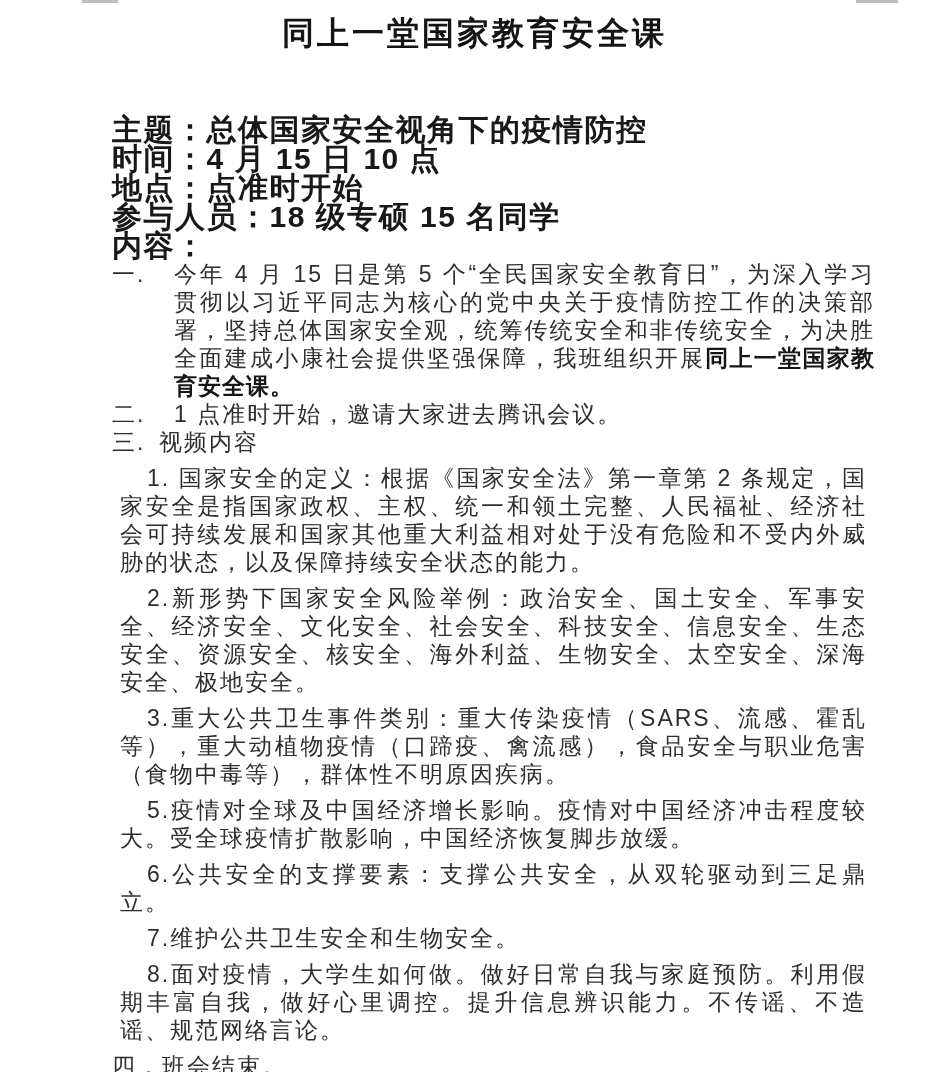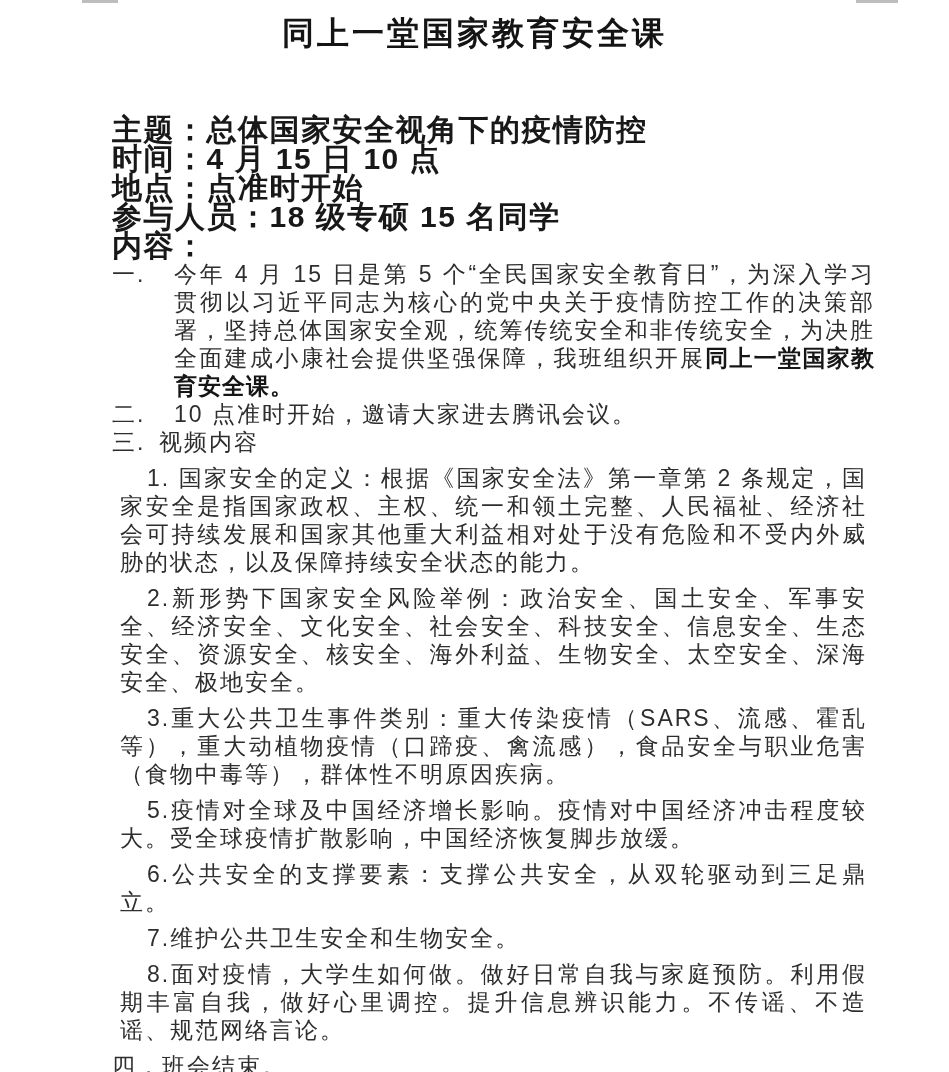--- a/index.html
+++ b/index.html
@@ -88,21 +88,21 @@
       <span>内容：</span><span></span>
     </div>
 
     <div class="body-text list-item">
       <span class="marker">一.</span>
       <span class="item-text"><span>今年 4 月 15 日是第 5 个“全民国家安全教育日”，为深入学习贯彻以习近平同志为核心的党中央关于疫情防控工作的决策部署，坚持总体国家安全观，统筹传统安全和非传统安全，为决胜全面建成小康社会提供坚强保障，我班组织开展</span><span class="bold-run">同上一堂国家教育安全课。</span></span>
     </div>
 
     <div class="body-text list-item">
       <span class="marker">二.</span>
-      <span class="item-text">10 点准时开始，邀请大家进去腾讯会议。</span>
+      <span class="item-text">1 点准时开始，邀请大家进去腾讯会议。</span>
     </div>
 
     <div class="body-text list-item">
       <span class="marker narrow">三.</span>
       <span class="item-text">视频内容</span>
     </div>
 
     <p class="body-text num-para">1. 国家安全的定义：根据《国家安全法》第一章第 2 条规定，国家安全是指国家政权、主权、统一和领土完整、人民福祉、经济社会可持续发展和国家其他重大利益相对处于没有危险和不受内外威胁的状态，以及保障持续安全状态的能力。</p>
     <p class="body-text num-para">2.新形势下国家安全风险举例：政治安全、国土安全、军事安全、经济安全、文化安全、社会安全、科技安全、信息安全、生态安全、资源安全、核安全、海外利益、生物安全、太空安全、深海安全、极地安全。</p>
     <p class="body-text num-para">3.重大公共卫生事件类别：重大传染疫情（SARS、流感、霍乱等），重大动植物疫情（口蹄疫、禽流感），食品安全与职业危害（食物中毒等），群体性不明原因疾病。</p>

